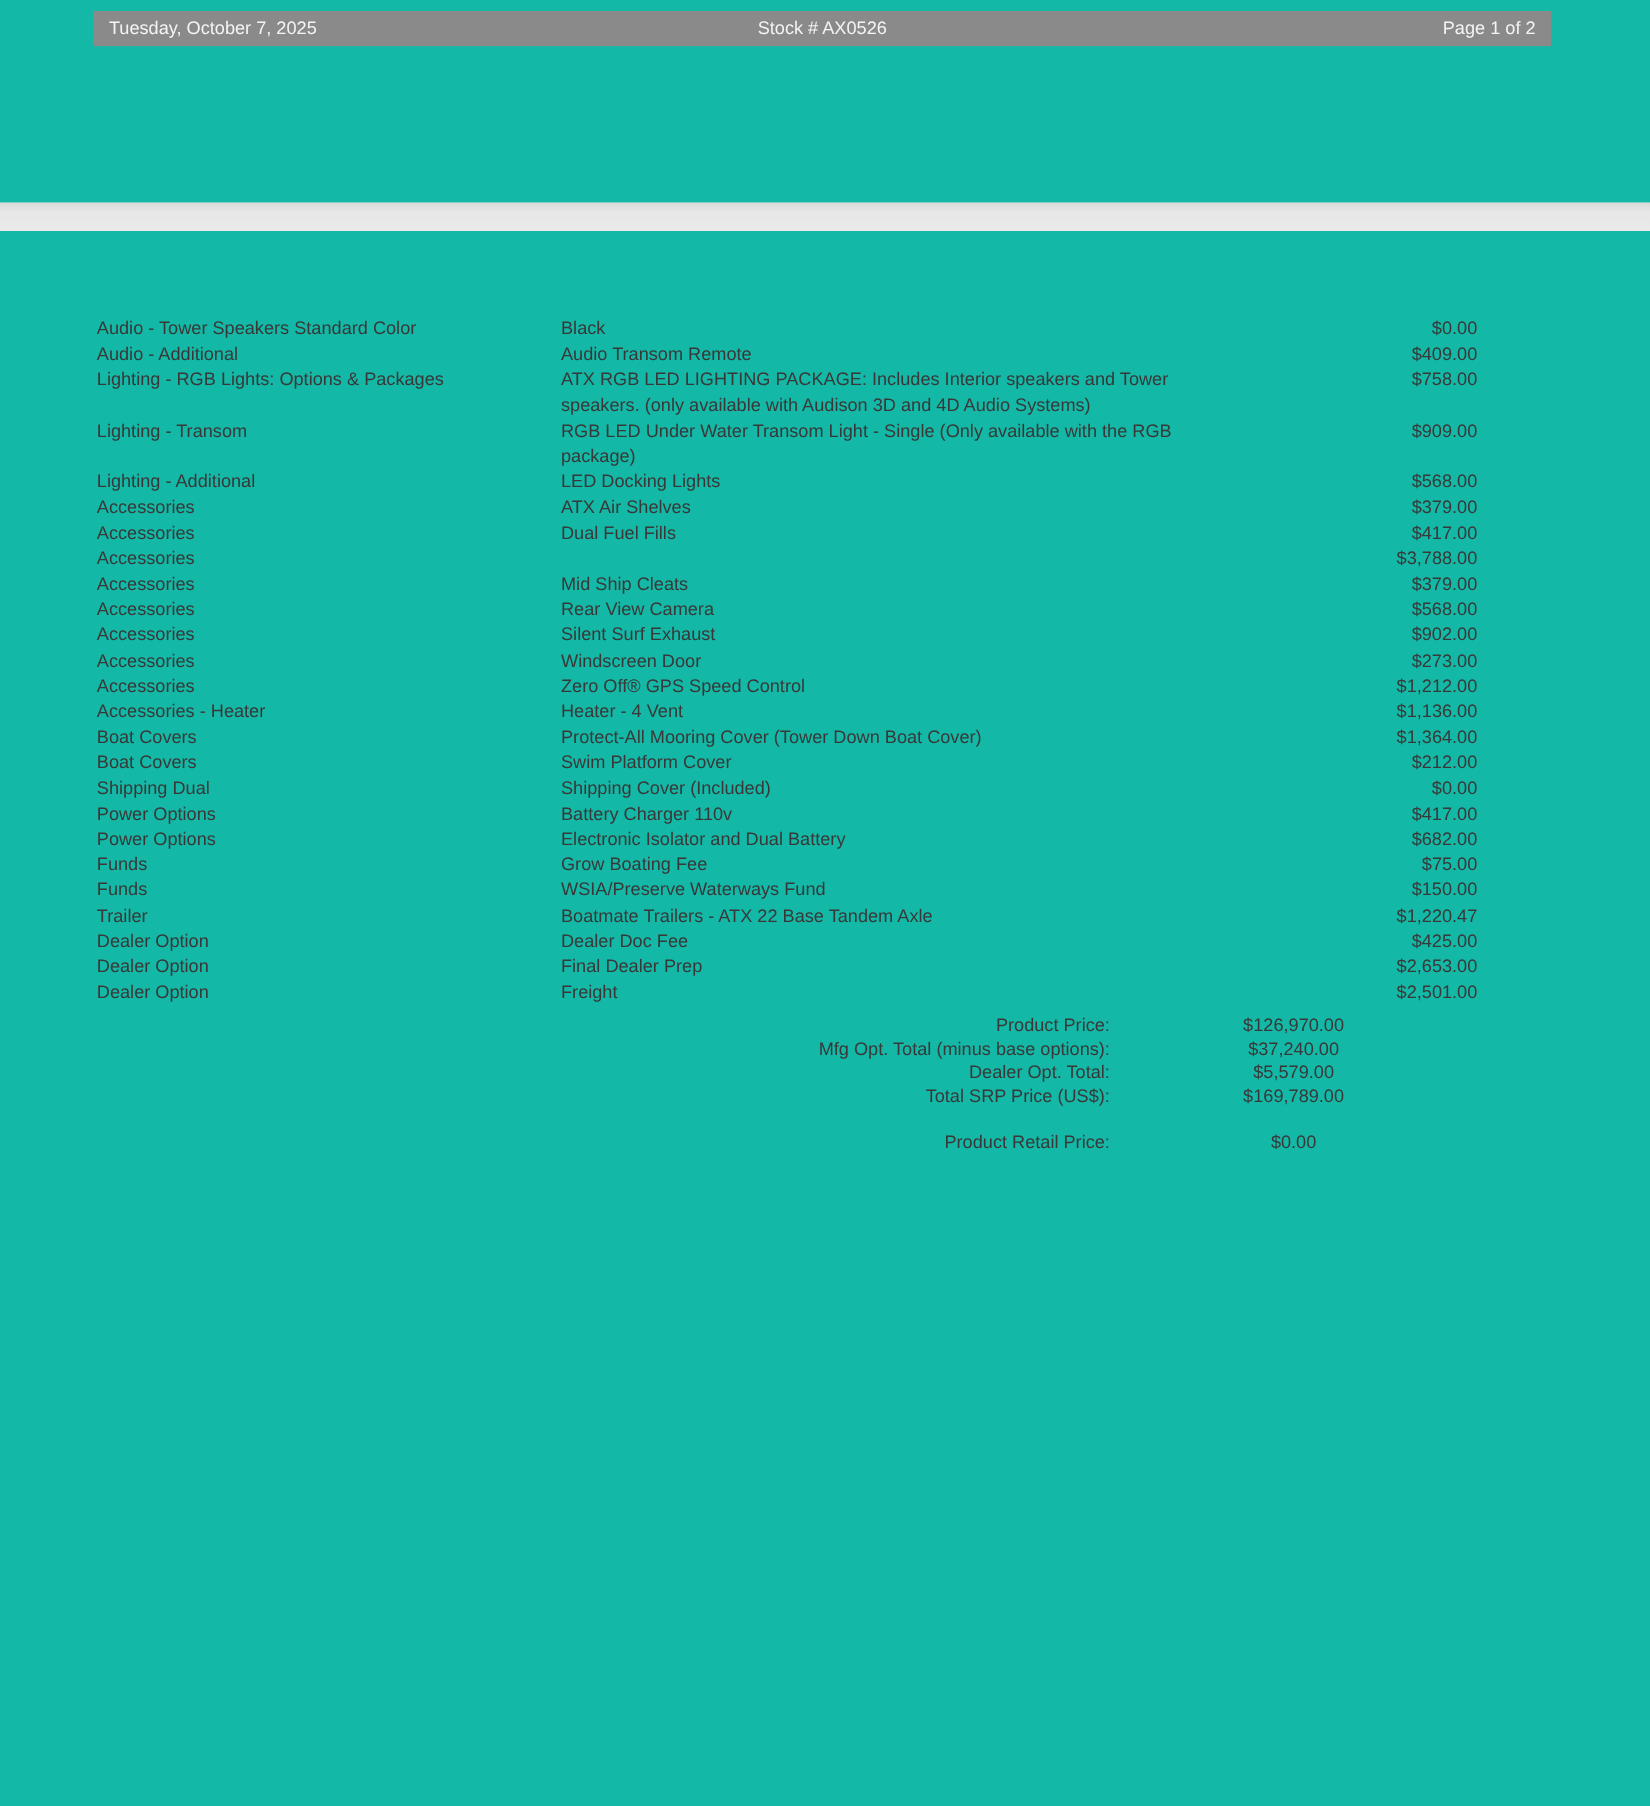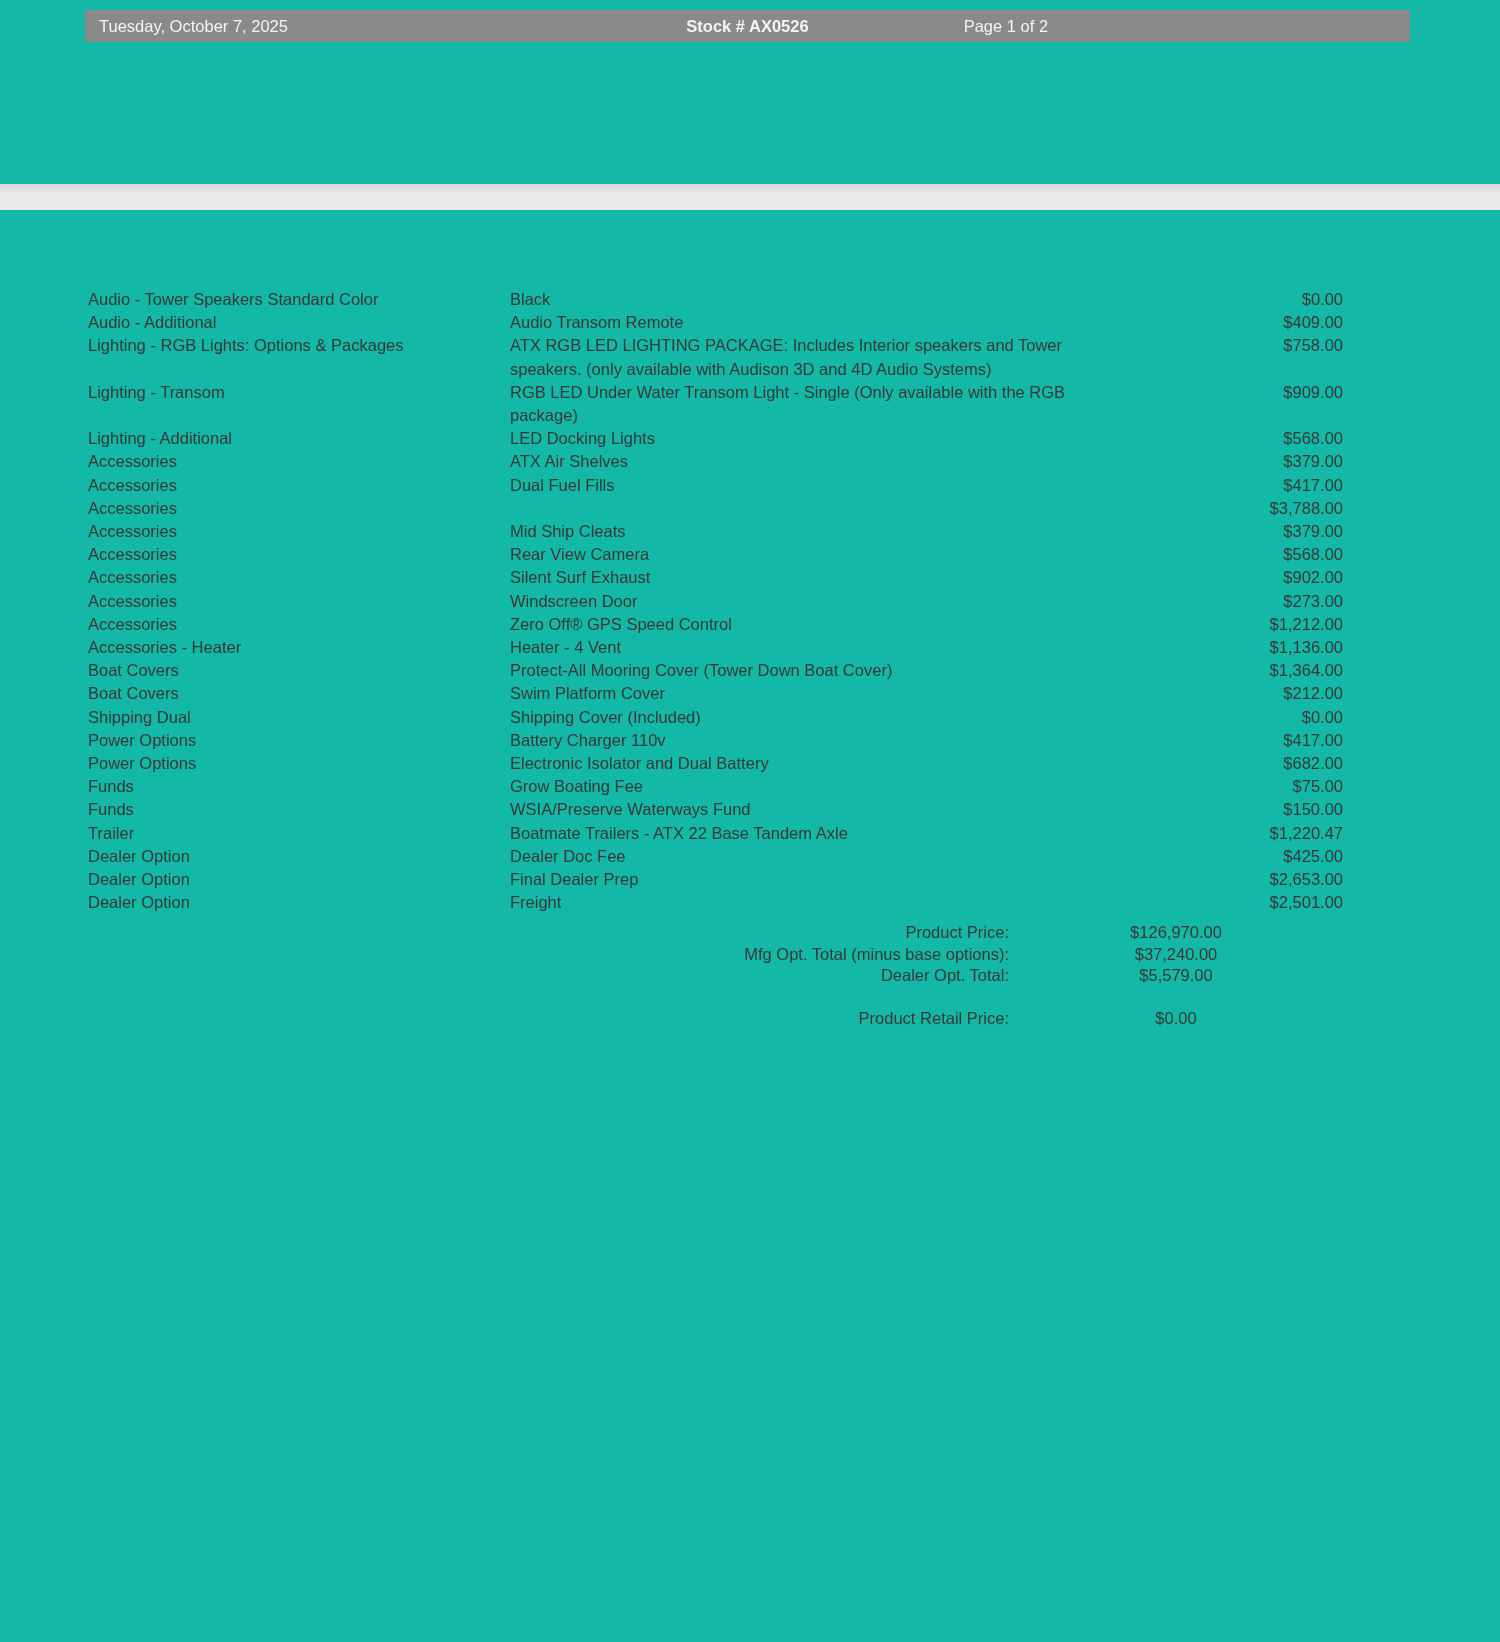--- a/index.html
+++ b/index.html
@@ -23,22 +23,22 @@
     height: 32px;
     background: #8a8a8a;
     color: #f4f4f4;
     display: flex;
     align-items: center;
     font-size: 16.5px;
     padding: 0 14px;
     box-sizing: border-box;
   }
   .header-bar .h-left   { flex: 1; text-align: left; }
-  .header-bar .h-center { flex: 1; text-align: center; font-weight: bold; }
-  .header-bar .h-right  { flex: 1; }
+  .header-bar .h-center { flex: 1; text-align: center; }
+  .header-bar .h-right  { flex: 1; text-align: right; }
   .page-band {
     position: absolute;
     left: 0;
     top: 184px;
     width: 100%;
     height: 26px;
     background: linear-gradient(to bottom, #d9d9d9 0%, #e7e7e7 35%, #eaeaea 100%);
   }
   .content {
     position: absolute;
@@ -206,20 +206,24 @@
           <div class="tvalue">$126,970.00</div>
         </div>
         <div class="trow">
           <div class="tlabel">Mfg Opt. Total (minus base options):</div>
           <div class="tvalue">$37,240.00</div>
         </div>
         <div class="trow">
           <div class="tlabel">Dealer Opt. Total:</div>
           <div class="tvalue">$5,579.00</div>
         </div>
+        <div class="trow">
+          <div class="tlabel">Total SRP Price (US$):</div>
+          <div class="tvalue">$169,789.00</div>
+        </div>
       </div>
 
     <div class="totals retail trow">
       <div class="tlabel">Product Retail Price:</div>
       <div class="tvalue">$0.00</div>
     </div>
   </div>
 
 </div>
 

